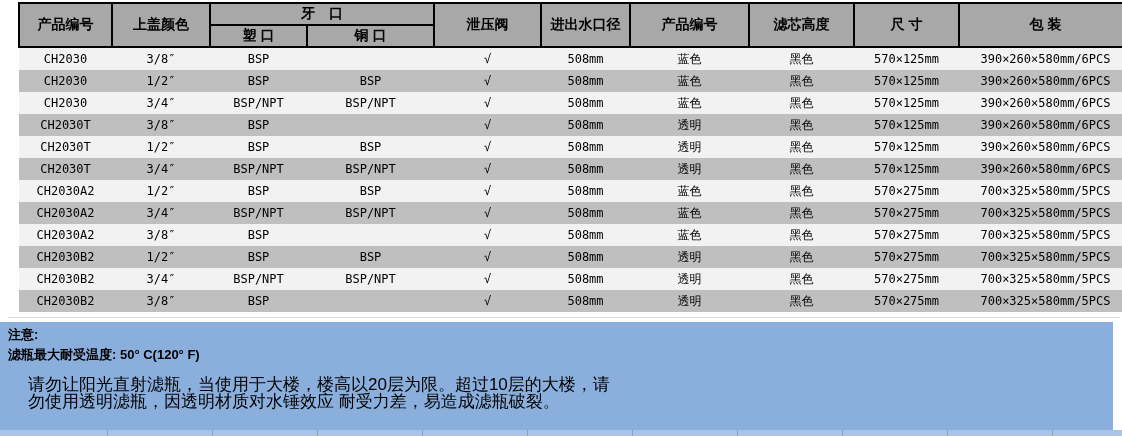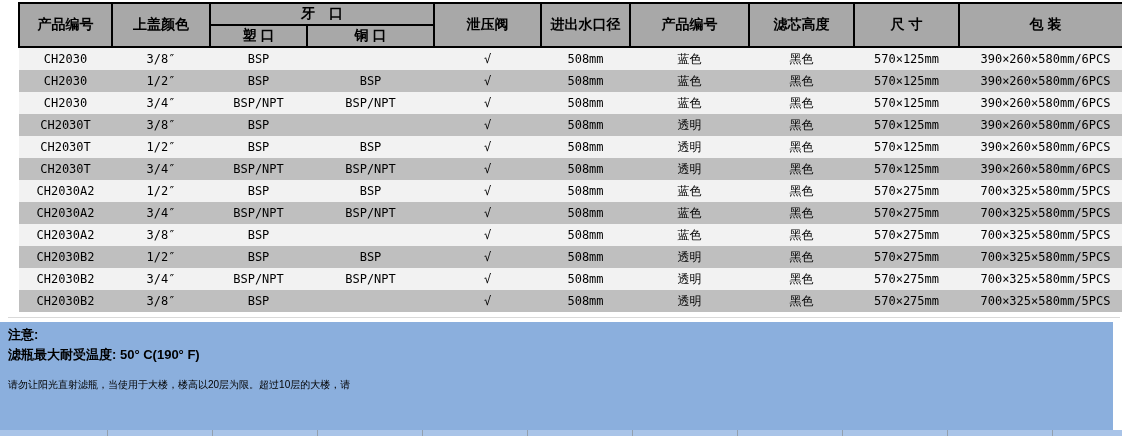--- a/index.html
+++ b/index.html
@@ -38,21 +38,21 @@
   }
 
   
   .notes{
     position:absolute;left:0;top:322px;width:1113px;height:108px;
     background:#8bafdd;color:#000;box-sizing:border-box;
     padding:3px 0 0 8px;font-size:13px;line-height:20px;
   }
   .notes .b{font-weight:bold;}
   .notes .spacer{height:11px;}
-  .notes .warn{font-size:10px;line-height:17px;}
+  .notes .warn{font-size:17px;line-height:17px;margin-left:20px;}
 
   
   .next-strip{
     position:absolute;left:0;top:430px;width:1122px;height:6px;
     background-color:#a9c4e8;
     background-image:repeating-linear-gradient(to right,
       transparent 0px,transparent 104px,#93a0ae 104px,#93a0ae 105px);
     background-position:3px 0;
   }
 </style>
@@ -236,20 +236,21 @@
           <td>570×275mm</td>
           <td>700×325×580mm/5PCS</td>
         </tr>
       </tbody>
   </table>
 
   <div class="table-bottom-line"></div>
 
   <div class="notes">
     <div class="b">注意:</div>
-    <div class="b">滤瓶最大耐受温度: 50° C(190° F)</div>
+    <div class="b">滤瓶最大耐受温度: 50° C(120° F)</div>
     <div class="spacer"></div>
     <div class="warn">请勿让阳光直射滤瓶，当使用于大楼，楼高以20层为限。超过10层的大楼，请</div>
+    <div class="warn">勿使用透明滤瓶，因透明材质对水锤效应 耐受力差，易造成滤瓶破裂。</div>
   </div>
 
   <div class="next-strip"></div>
 
 </div>
 
 </body></html>

